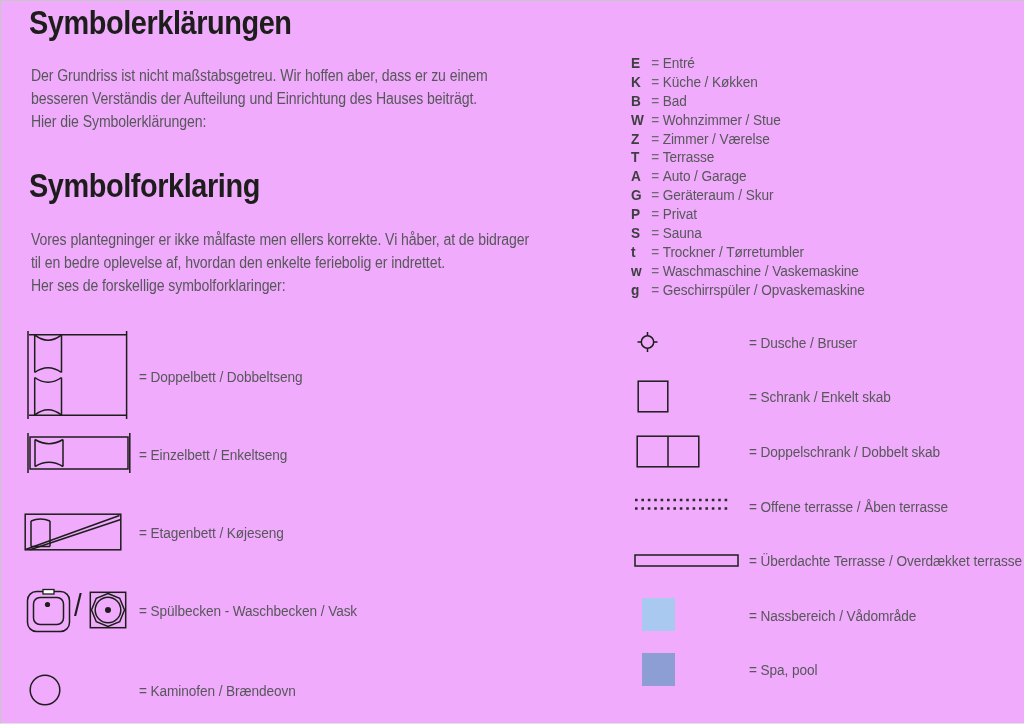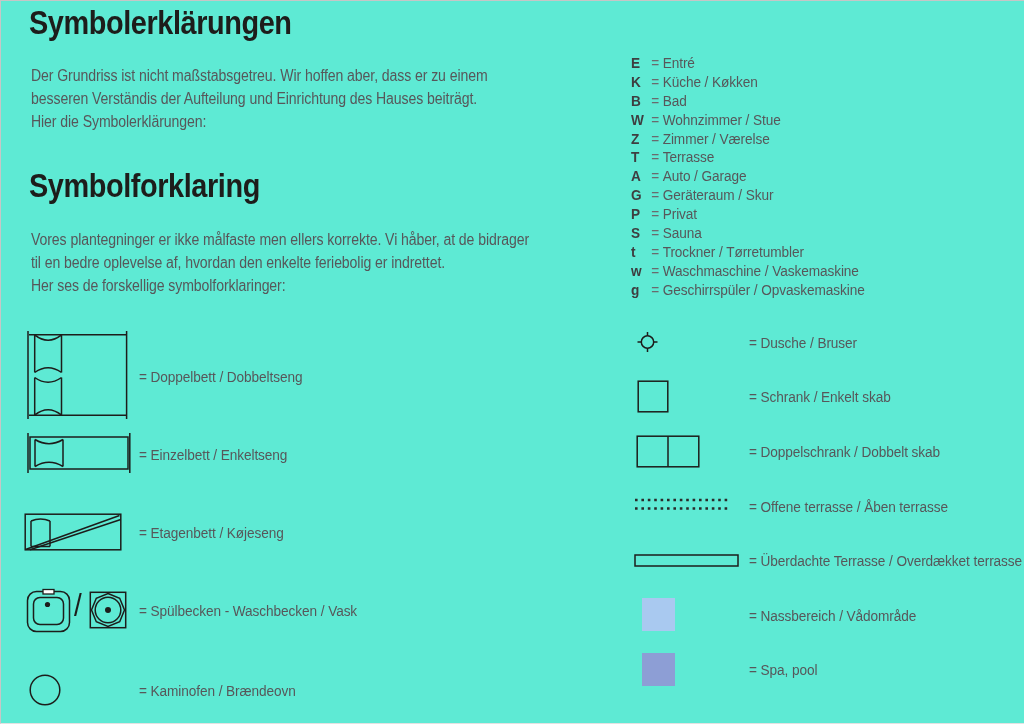--- a/index.html
+++ b/index.html
@@ -1,17 +1,17 @@
 <!DOCTYPE html>
 <html><head>
 <meta charset="utf-8">
 <style>
   html,body{margin:0;padding:0;background:#ffffff;}
   .page{
-    position:relative;width:1024px;height:724px;background:#5eead4;overflow:hidden;
+    position:relative;width:1024px;height:724px;background:#f0abfc;overflow:hidden;
     border-top:1px solid #c6c6c6;border-left:1px solid #c6c6c6;border-bottom:1px solid #e2e2e2;
     box-sizing:border-box;
     font-family:"Liberation Sans",sans-serif;color:#57575a;
   }
   .abs{position:absolute;}
   .title{
     font-size:34px;font-weight:bold;color:#1d1d1b;letter-spacing:-0.5px;
     transform:scaleX(0.85);transform-origin:0 0;white-space:nowrap;
   }
   .intro{

